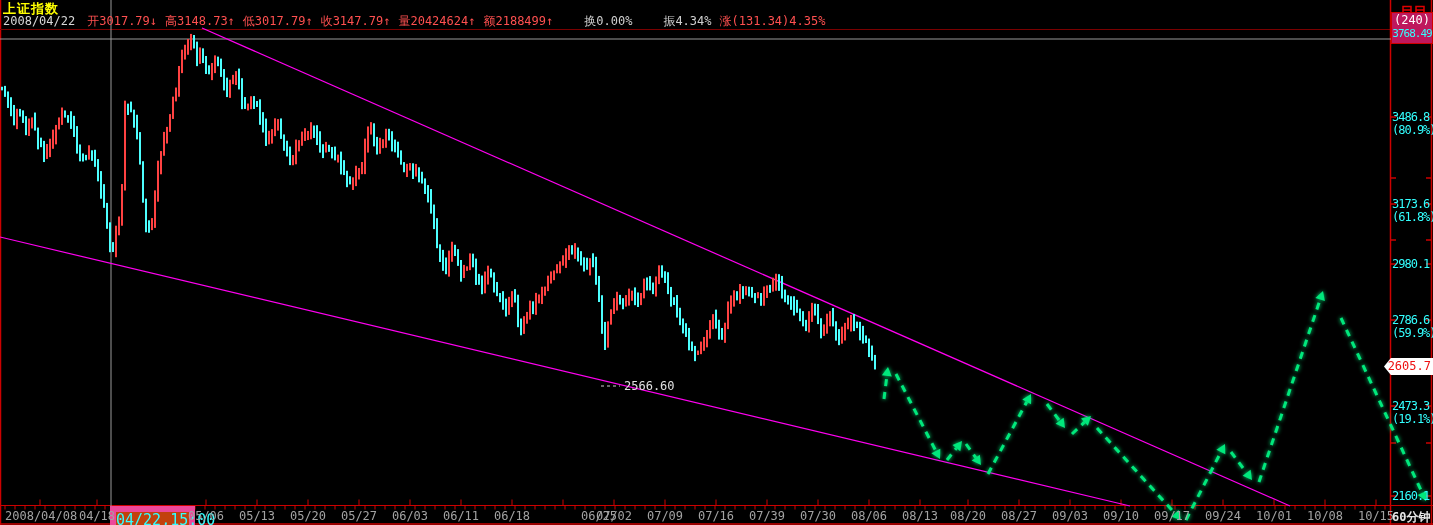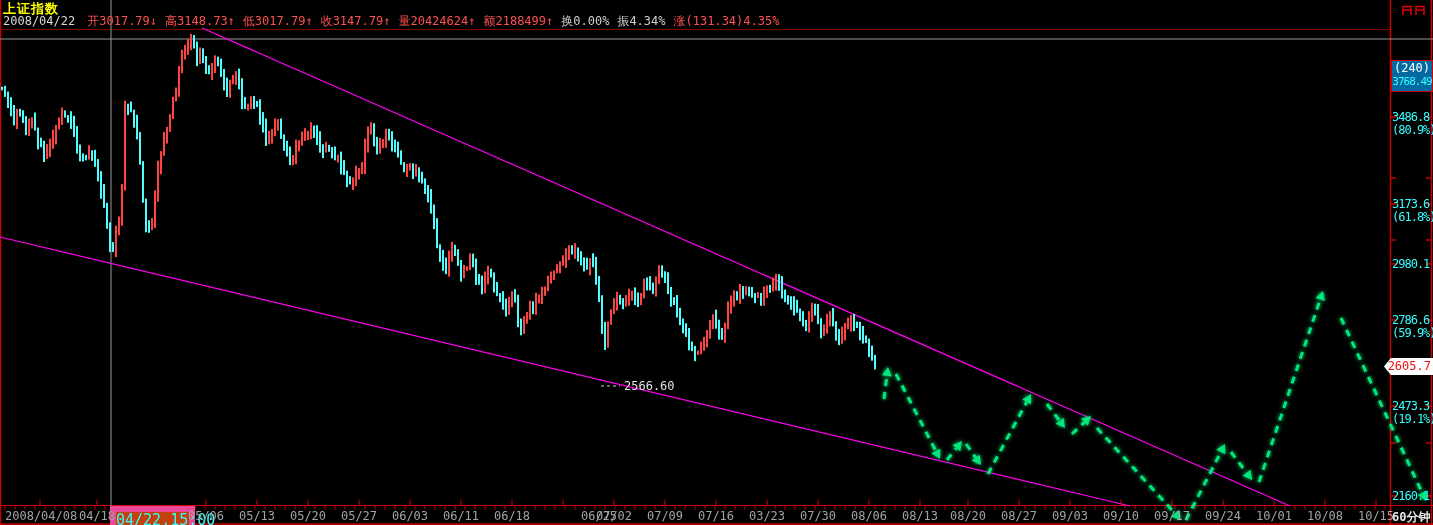--- a/index.html
+++ b/index.html
@@ -4,24 +4,24 @@
 <style>
   html,body{margin:0;padding:0;background:#000;}
   .screen{position:relative;width:1433px;height:525px;background:#000;overflow:hidden;
           font-family:"DejaVu Sans Mono","DejaVu Sans",monospace;}
   svg.chart{position:absolute;left:0;top:0;z-index:1;}
   .ov{position:absolute;z-index:2;}
   .hdr-title{left:3px;top:0px;color:#ffff00;font-size:13px;font-weight:bold;letter-spacing:1px;}
   .hdr-row{left:3px;top:13px;height:15px;white-space:nowrap;font-size:12px;color:#ff5050;}
   .hdr-row .date{color:#d8d8d8;margin-right:12px;}
   .fld{margin-right:8px;}
-  .fld.red{color:#ff5050;} .fld.gray{color:#cfcfcf;}
+  .fld.red{color:#ff5050;} .fld.gray{color:#cfcfcf;margin-left:23px;}
   .icon-wrap{right:4px;top:1px;}
-  .pbox{left:1391px;top:12px;width:40px;height:30px;background:#0369a1;border:1px solid #d00000;
-        text-align:center;line-height:14px;margin-top:48px;}
+  .pbox{left:1391px;top:12px;width:40px;height:30px;background:#be185d;border:1px solid #d00000;
+        text-align:center;line-height:14px;}
   .pbox .p1{color:#ffffff;font-size:12px;}
   .pbox .p2{color:#33ffff;font-size:11px;letter-spacing:-1px;}
   .ylab{left:1392px;width:51px;color:#33ffff;font-size:12px;line-height:13px;letter-spacing:-1px;}
   .ptag{left:1384px;width:49px;height:17px;background:#ffffff;color:#ee1111;font-size:12px;
         line-height:17px;text-align:right;padding-right:2px;box-sizing:border-box;
         clip-path:polygon(0 50%,14% 0,100% 0,100% 100%,14% 100%);}
   .xlab{top:509px;color:#a3a3a3;font-size:12px;white-space:nowrap;transform:translateX(-50%);}
   .xlab.leftalign{transform:none;}
   .hlbox{left:110px;top:506px;width:73px;height:17px;background:#c2410c;border:6px solid #ec4899;
          color:#33ffff;font-size:15px;line-height:16px;text-align:center;white-space:nowrap;}
@@ -601,21 +601,21 @@
     <div class="ov xlab" style="left: 257px;">05/13</div>
     <div class="ov xlab" style="left: 308px;">05/20</div>
     <div class="ov xlab" style="left: 359px;">05/27</div>
     <div class="ov xlab" style="left: 410px;">06/03</div>
     <div class="ov xlab" style="left: 461px;">06/11</div>
     <div class="ov xlab" style="left: 512px;">06/18</div>
     <div class="ov xlab" style="left: 563px; margin-left: 36px;">06/25</div>
     <div class="ov xlab" style="left: 614px;">07/02</div>
     <div class="ov xlab" style="left: 665px;">07/09</div>
     <div class="ov xlab" style="left: 716px;">07/16</div>
-    <div class="ov xlab" style="left: 767px;">03/23</div>
+    <div class="ov xlab" style="left: 767px;">07/39</div>
     <div class="ov xlab" style="left: 818px;">07/30</div>
     <div class="ov xlab" style="left: 869px;">08/06</div>
     <div class="ov xlab" style="left: 920px;">08/13</div>
     <div class="ov xlab" style="left: 968px;">08/20</div>
     <div class="ov xlab" style="left: 1019px;">08/27</div>
     <div class="ov xlab" style="left: 1070px; text-align: center;">09/03</div>
     <div class="ov xlab" style="left: 1121px;">09/10</div>
     <div class="ov xlab" style="left: 1172px;">09/17</div>
     <div class="ov xlab" style="left: 1223px;">09/24</div>
     <div class="ov xlab" style="left: 1274px;">10/01</div>

